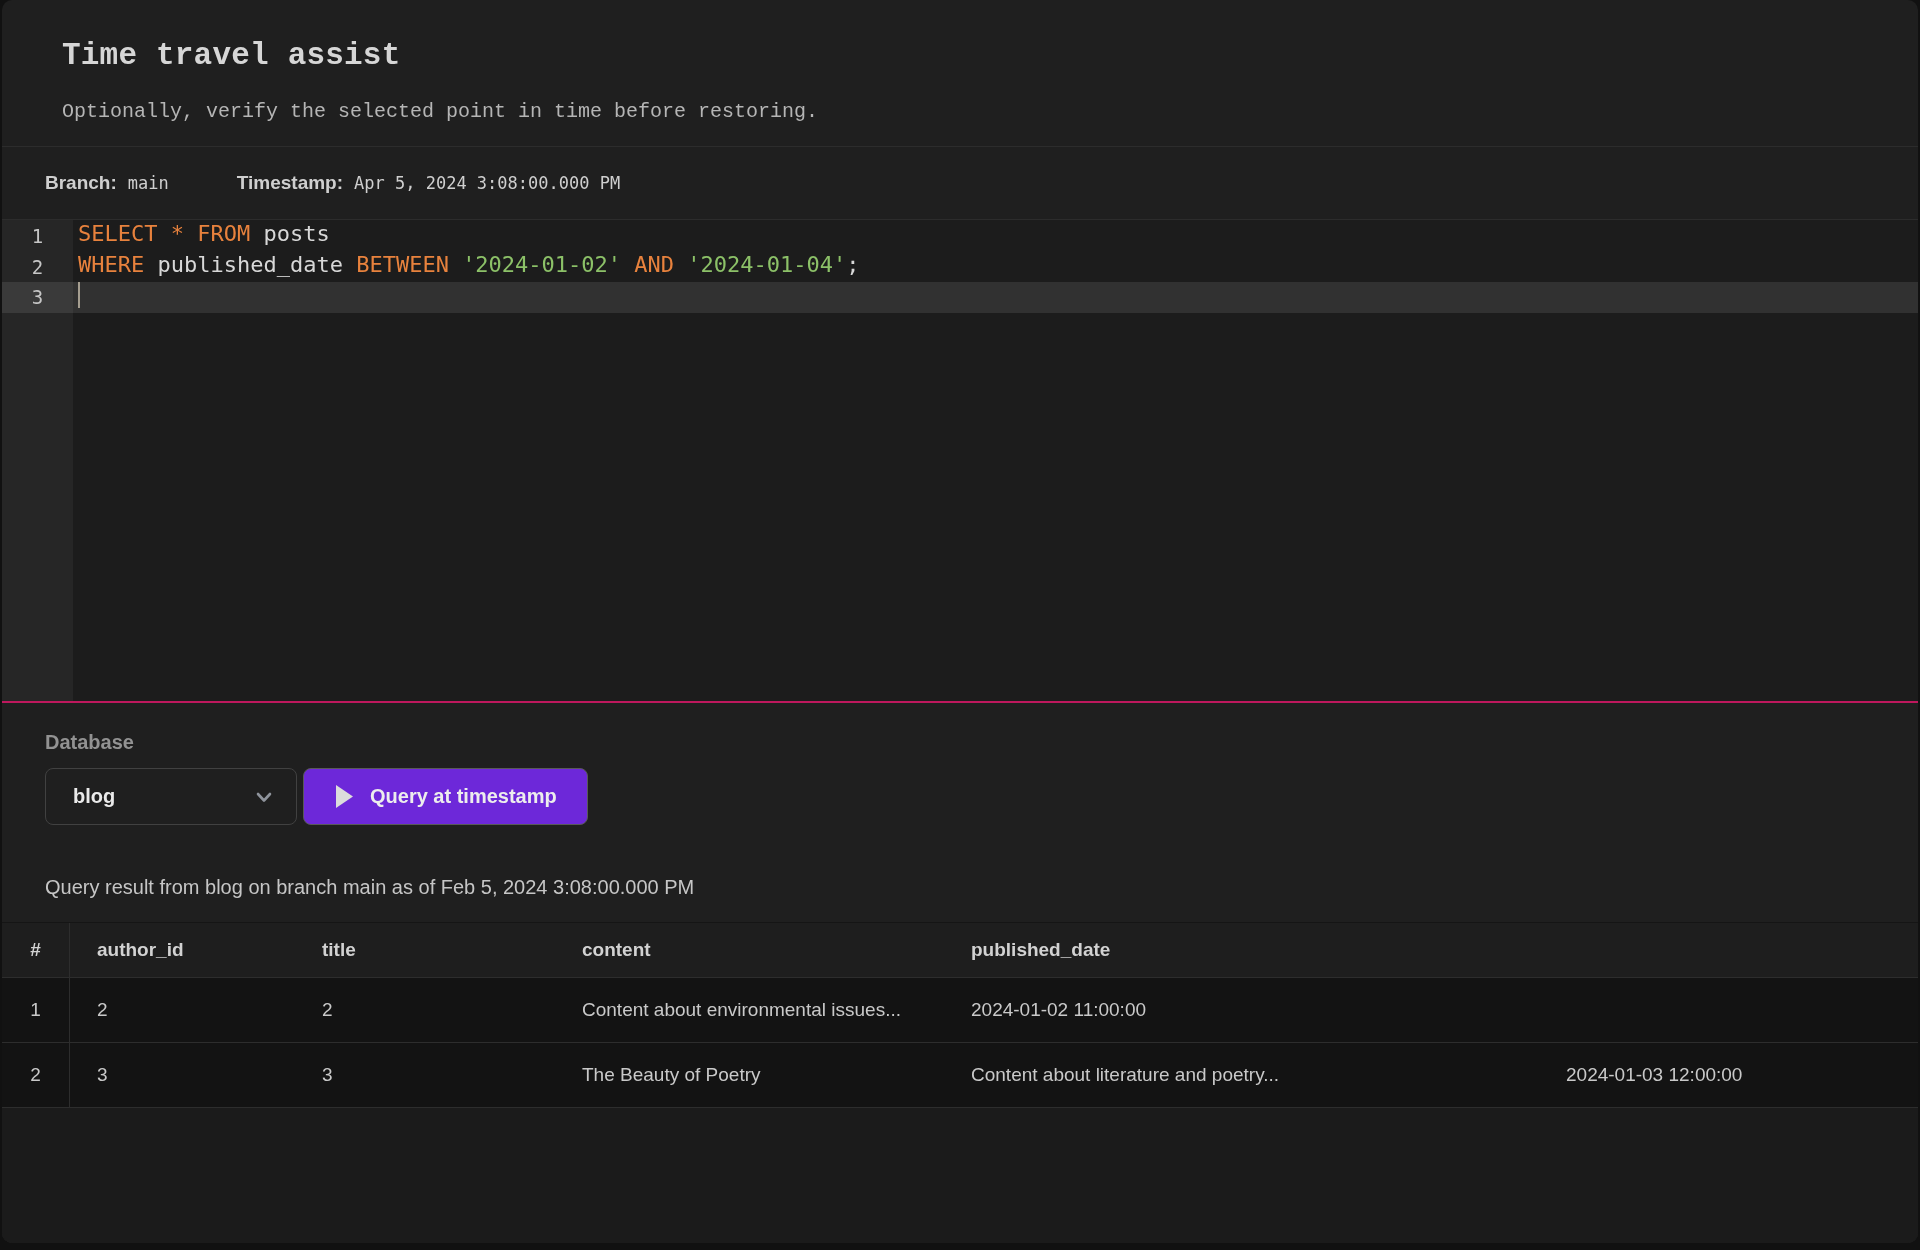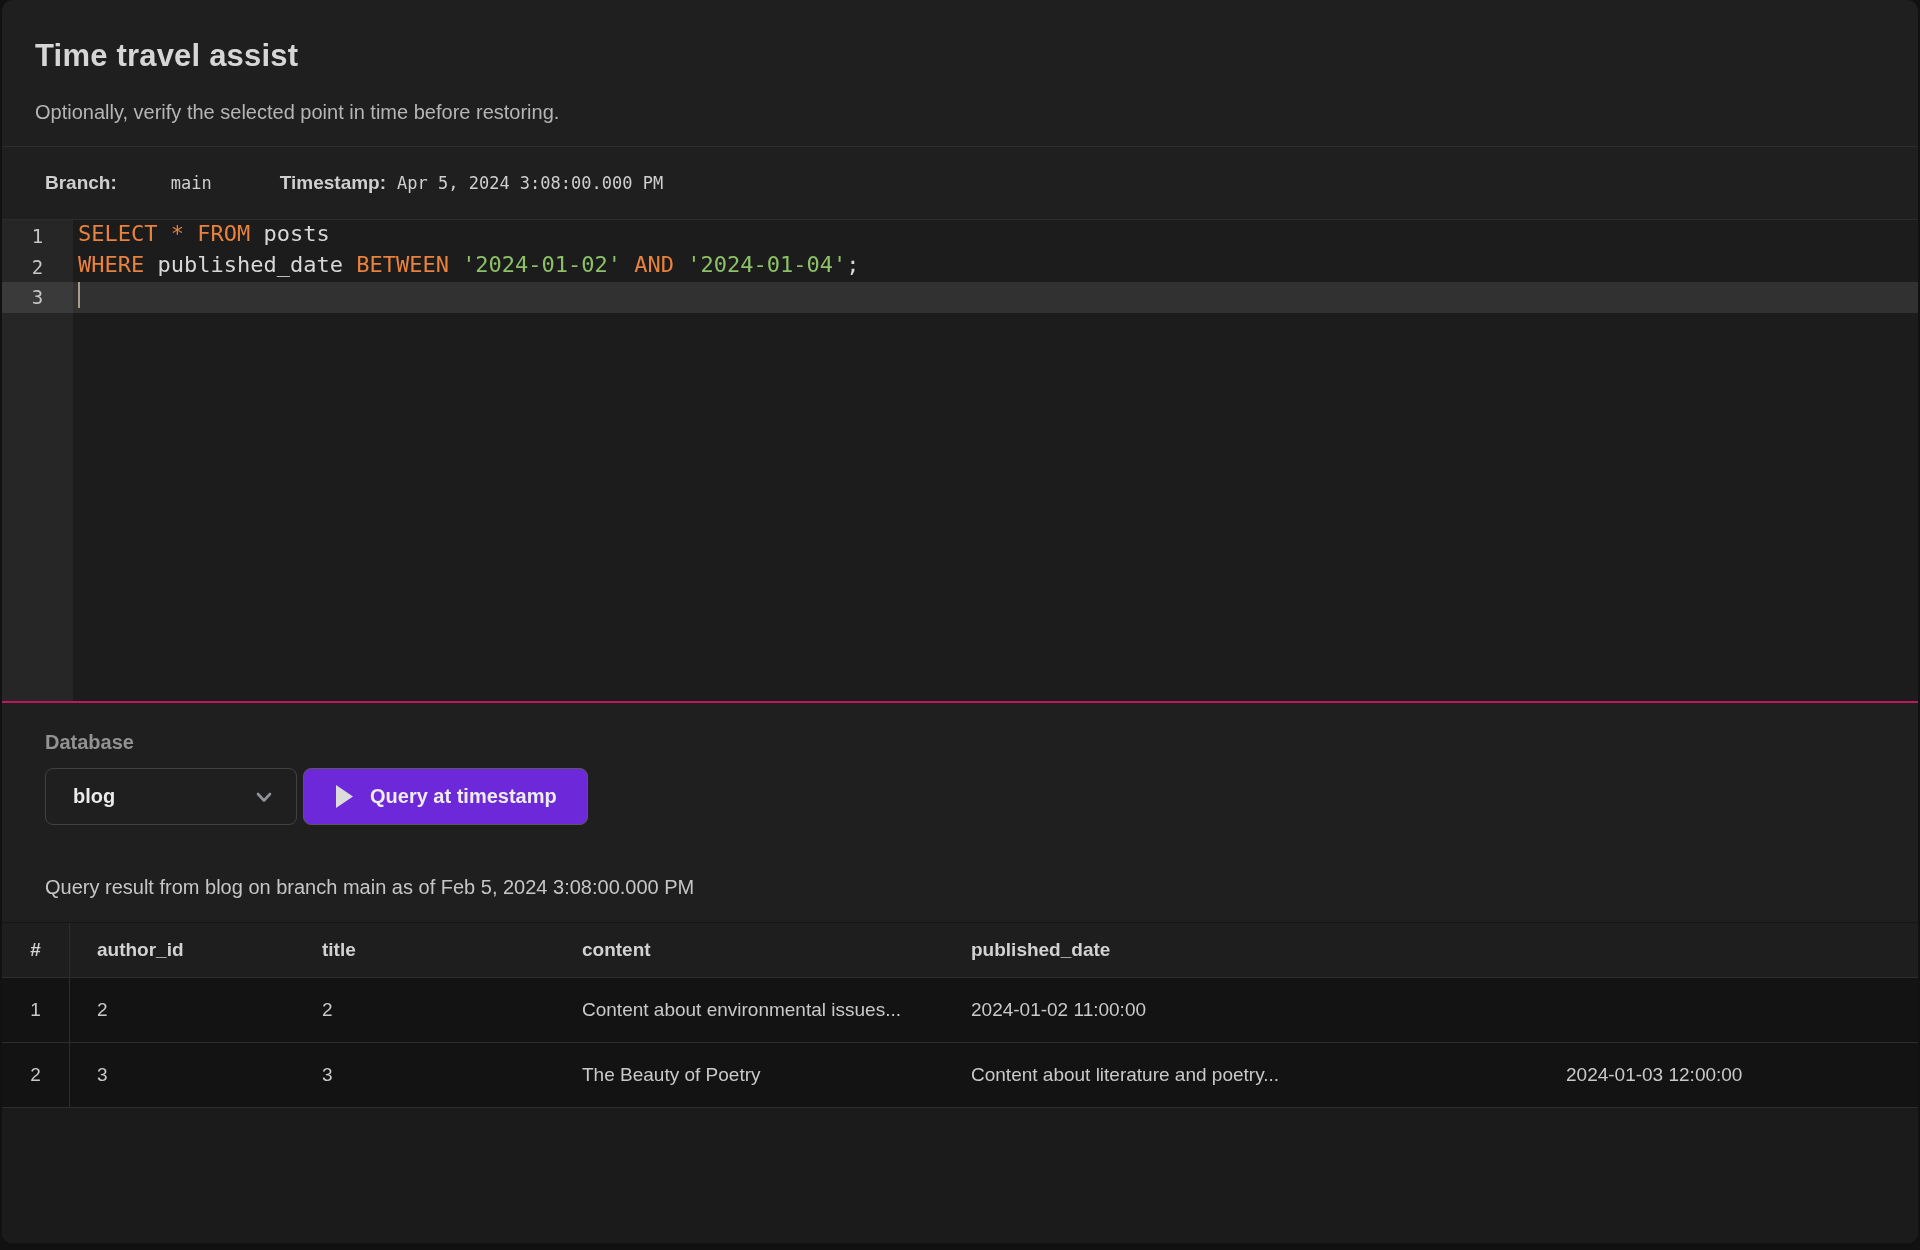--- a/index.html
+++ b/index.html
@@ -6,31 +6,31 @@
   html,body { width:1920px; height:1250px; overflow:hidden; }
   body { background:#111111; font-family:"Liberation Sans", sans-serif; position:relative; }
 
   .card {
     position:absolute; left:2px; right:2px; top:0; bottom:7px;
     background:#1f1f1f; border-radius:10px; overflow:hidden;
     display:flex; flex-direction:column;
   }
 
   
-  .hdr { padding:34px 33px 0; border-bottom:1px solid #2c2c2c; }
+  .hdr { padding:34px 60px 0; border-bottom:1px solid #2c2c2c;font-family:Liberation Mono, monospace; }
   .hdr h1 { font-size:31px; line-height:44px; font-weight:700; color:#d6d6d6; letter-spacing:.2px; }
   .hdr .sub { margin-top:20px; font-size:20px; line-height:28px; color:#b5b5b5; padding-bottom:20px; }
 
   
   .meta { height:73px; display:flex; align-items:center; padding:0 43px;
           border-bottom:1px solid #2c2c2c; }
   .meta .lbl { font-size:19px; font-weight:700; color:#cfcfcf; }
   .meta .val { font-family:"DejaVu Sans Mono", monospace; font-size:17px; color:#cfcfcf; margin-left:11px; }
   .meta .group2 { margin-left:68px; display:flex; align-items:center; }
-  .meta .group1 { display:flex; align-items:center;gap:43px; }
+  .meta .group1 { display:flex; align-items:center; }
 
   
   .editor { position:relative; height:481px; background:#1c1c1c; }
   .editor::before { content:""; position:absolute; left:0; top:0; bottom:0; width:71px; background:#262626; }
   .lines { position:relative; padding-top:1px; }
   .line { display:flex; height:30.5px; }
   .line .ln { width:71px; flex:0 0 71px; display:flex; align-items:center; justify-content:center;
               font-family:"DejaVu Sans Mono", monospace; font-size:19px; color:#c6c6c6; }
   .line .code { display:flex; padding-left:5px; white-space:pre;
                 font-family:"DejaVu Sans Mono", monospace; font-size:22px; color:var(--code-text); }

